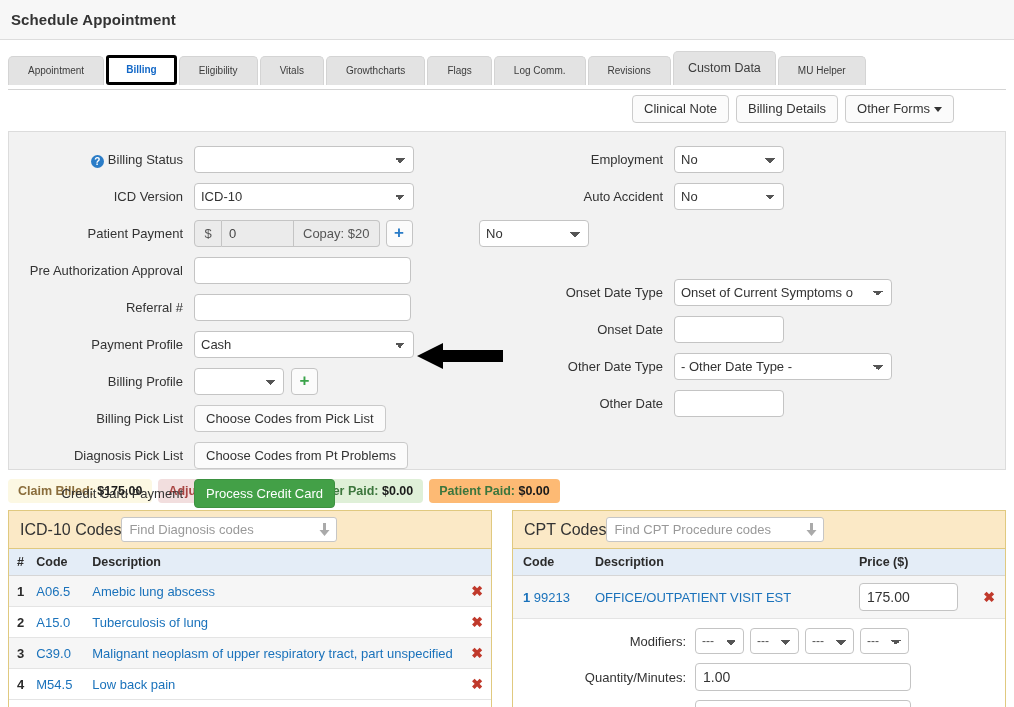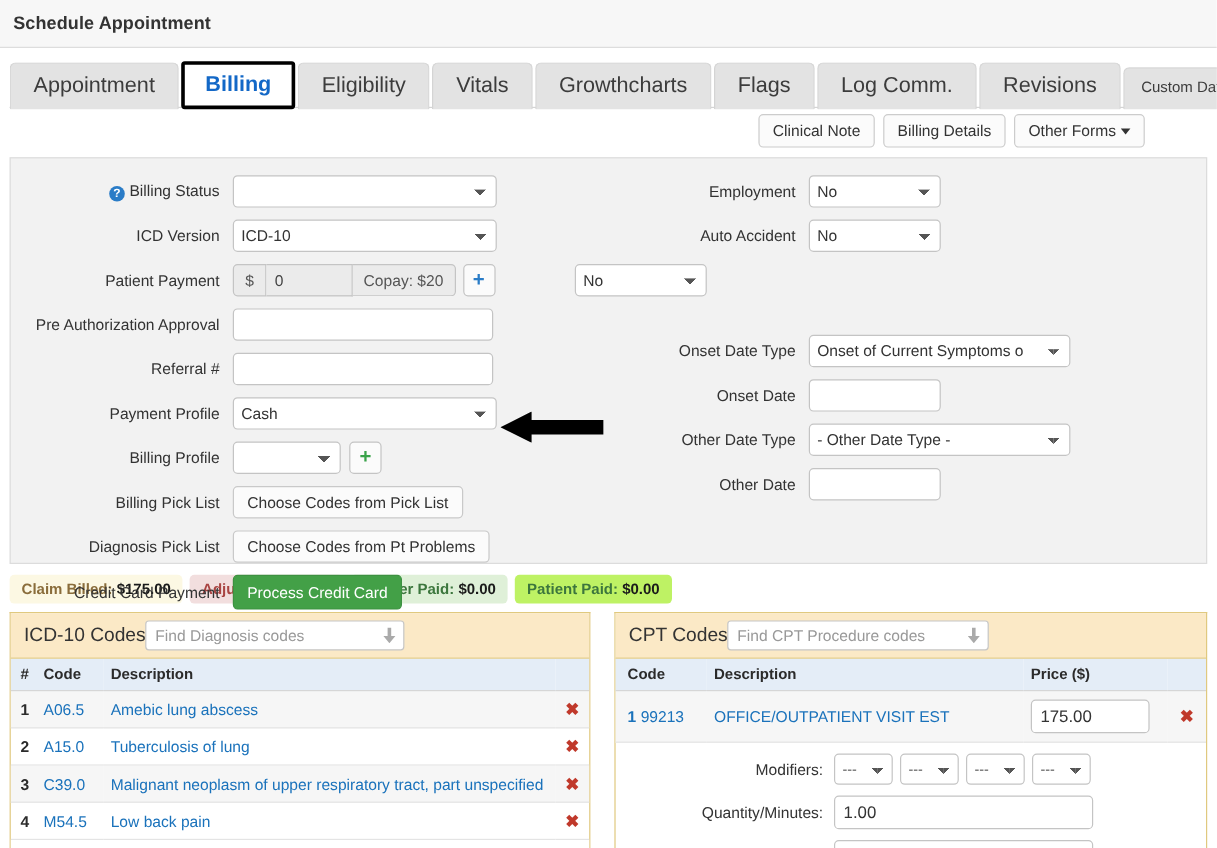--- a/index.html
+++ b/index.html
@@ -43,21 +43,21 @@
     gap: 2px;
     position: relative;
     z-index: 2;
   }
   .tab {
     background: #e3e3e3;
     border: 1px solid #d4d4d4;
     border-bottom: none;
     border-radius: 5px 5px 0 0;
     padding: 8px 19px 9px 19px;
-    font-size: 18px;
+    font-size: 10px;
     color: #3c3c3c;
     line-height: 1.15;
     white-space: nowrap;
     cursor: pointer;
   }
   .tab.small { font-size: 12.5px; padding: 9px 14px 10px 14px; }
   .tab.active {
     background: #ffffff;
     border: 3px solid #000000;
     border-radius: 3px;
@@ -293,21 +293,21 @@
     padding: 5px 10px;
     white-space: nowrap;
   }
   .badge .amt { color: #1a1a1a; }
   .badge-billed { background: #fcf8e3; }
   .badge-billed .lbl { color: #8a6d3b; }
   .badge-adjust { background: #f2dede; }
   .badge-adjust .lbl { color: #a94442; }
   .badge-insurer { background: #dff0d8; }
   .badge-insurer .lbl { color: #3c763d; }
-  .badge-patient { background: #bef264; }
+  .badge-patient { background: #fdba74; }
   .badge-patient .lbl { color: #3c763d; }
 
   
   .panels {
     display: flex;
     gap: 20px;
     padding: 0 8px;
     align-items: flex-start;
   }
   .panel {

